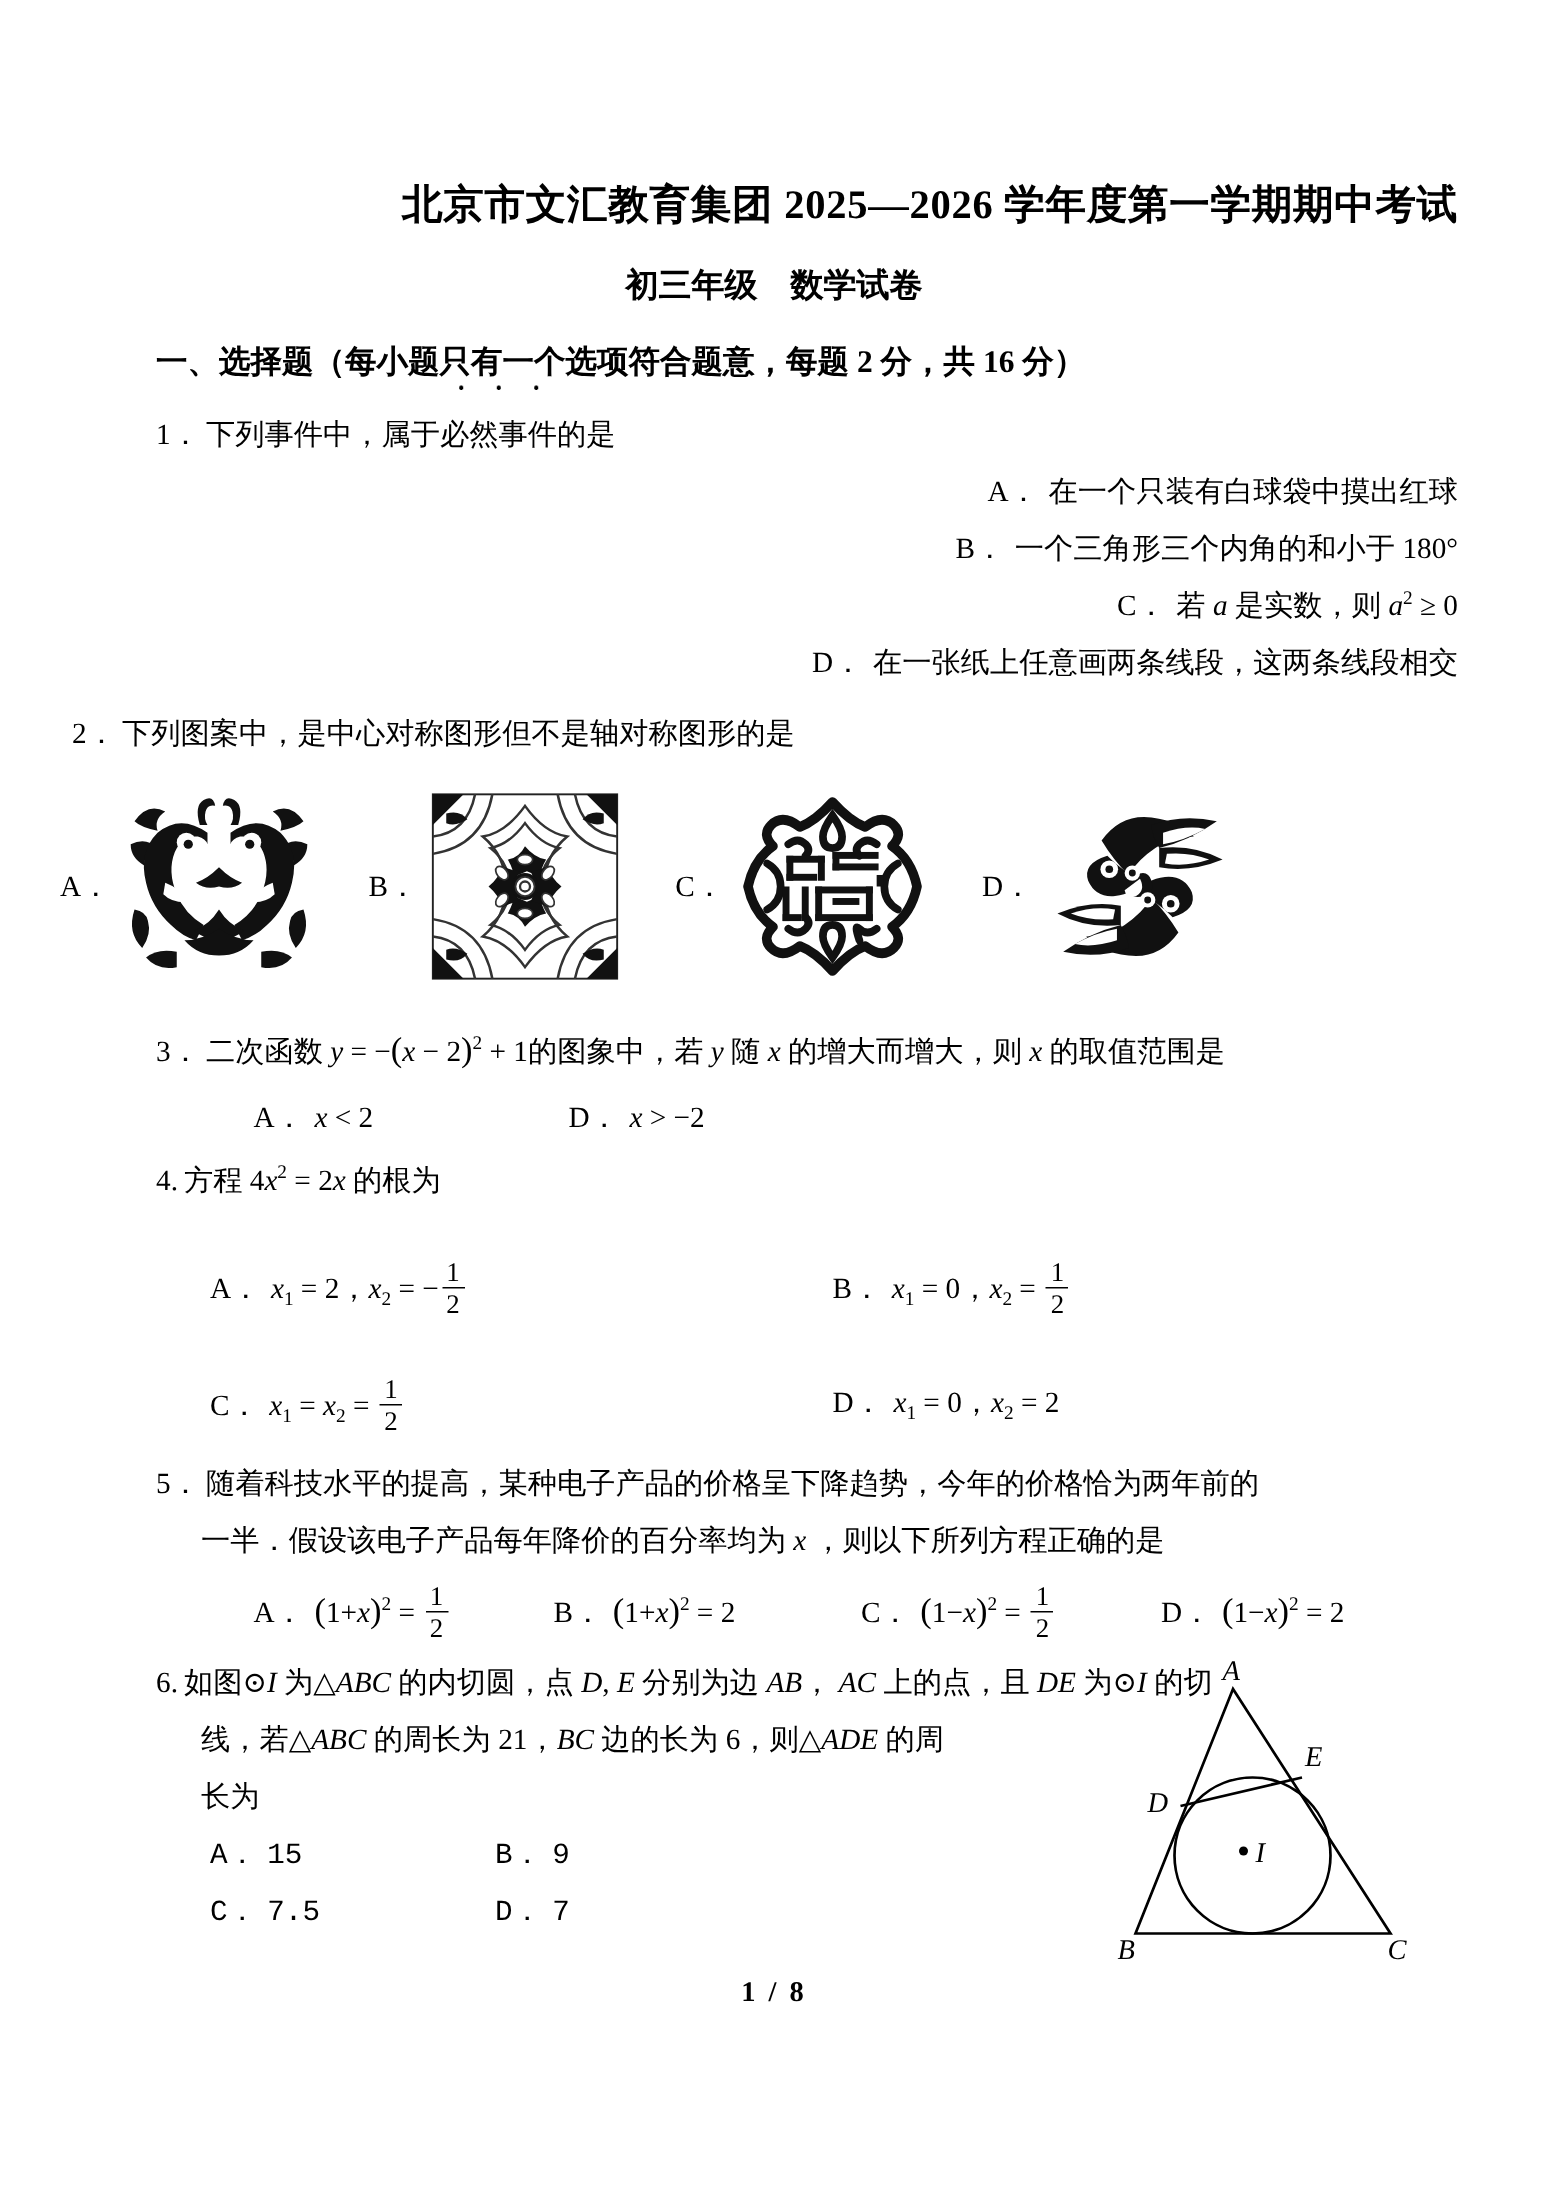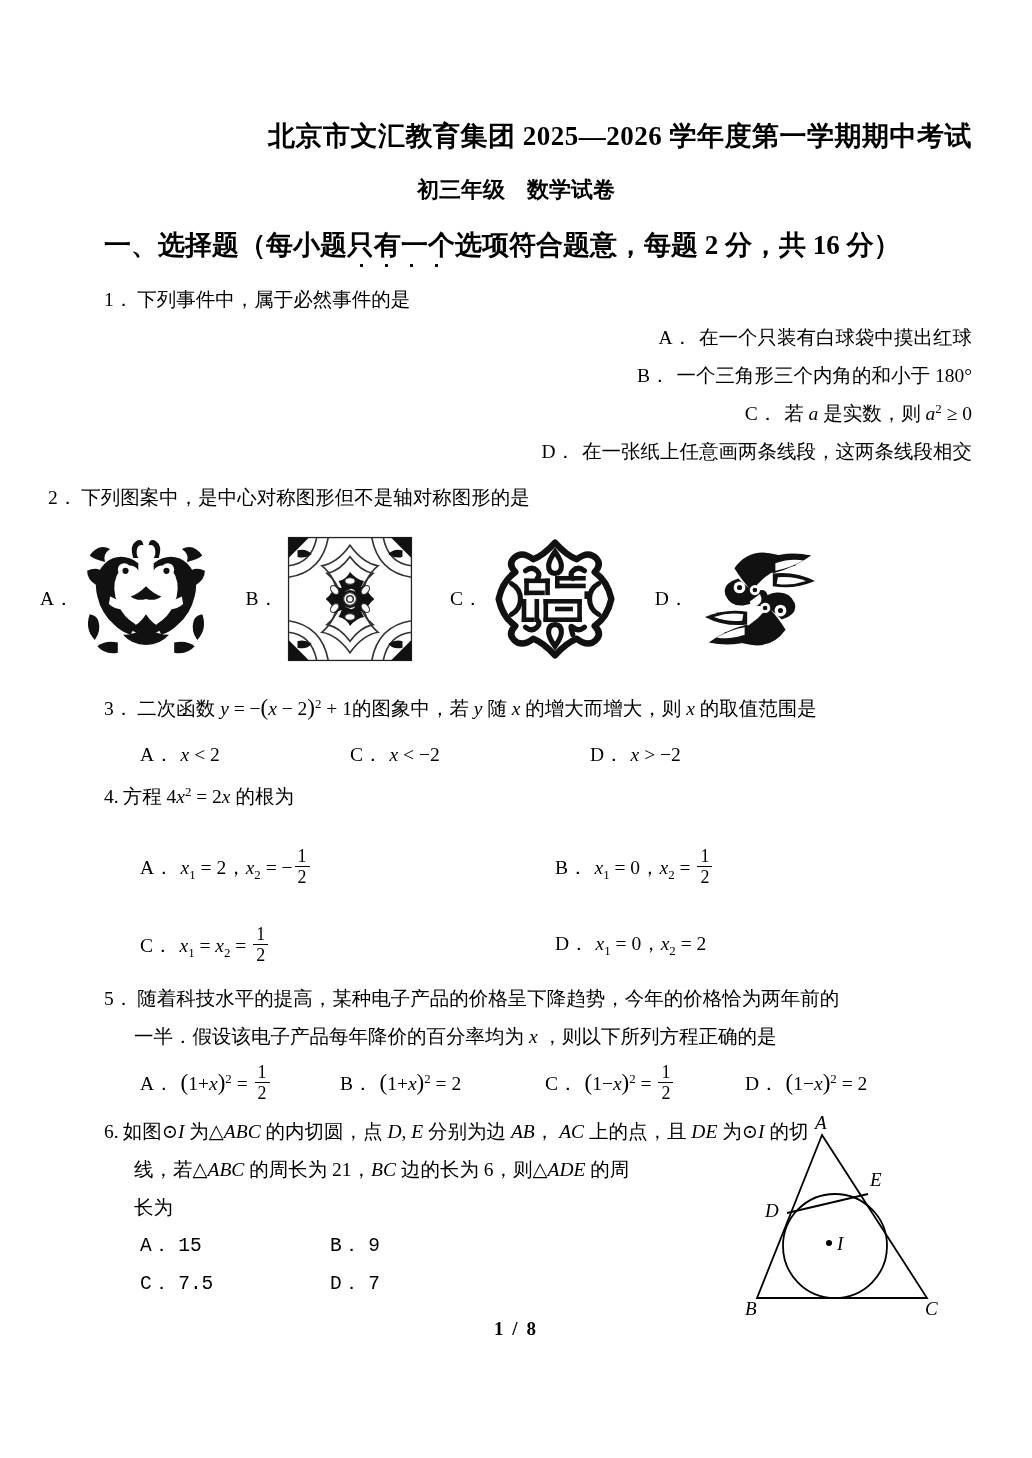--- a/index.html
+++ b/index.html
@@ -33,21 +33,21 @@
     text-align:center;
     font-weight:bold;
     font-size:22px;
     margin:0;
     padding:22px 60px 0 60px;
     line-height:1.3;
     white-space:pre;
   }
   .section-head{
     font-weight:bold;
-    font-size:27px;
+    font-size:21px;
     margin:0;
     padding:22px 60px 0 104px;
     line-height:1.4;
   }
   .emph-dot{
     position:relative;
   }
   .emph-dot::after{
     content:"";
     position:absolute;
@@ -71,21 +71,21 @@
   }
   .q-num{ margin-right:4px; }
   .q-stem-cont{ display:block; padding-left:30px; }
   .opts-block{ padding-left:36px; }
   .opt-line{ display:block;text-align:right; }
   .opt{ display:inline-block; vertical-align:middle; }
   .opt-lbl{ margin-right:7px; }
   
   .opts-row4{ display:flex; padding-left:36px; }
   .opts-row4 > .opt{ flex:0 0 auto; }
-  .opts-row4 > .opt:nth-child(1){ width:210px; }
+  .opts-row4 > .opt:nth-child(1){ width:210px;margin-left:29px; }
   .opts-row4 > .opt:nth-child(2){ width:240px; }
   .opts-row4 > .opt:nth-child(3){ width:235px; }
   
   .opts-row2{ display:flex; padding-left:36px; align-items:center; min-height:54px;margin-top:24px;}
   .opts-row2 > .opt:nth-child(1){ width:415px; }
   .opts-row2b{ display:flex; padding-left:36px;font-family:Liberation Mono, monospace; }
   .opts-row2b > .opt:nth-child(1){ width:190px; }
   
   .m{ font-family:"Liberation Serif","DejaVu Serif",serif; font-style:italic; }
   .mr{ font-style:normal; }
@@ -346,21 +346,20 @@
       </svg>
     </div>
 
   </div>
 
   <div class="q" style="padding-top:10px;">
     <span class="q-stem"><span class="q-num">3．</span><span><span>二次函数</span>&nbsp;<span class="m">y</span> <span class="mr">=</span> <span class="mr">−</span><span class="paren-big">(</span><span class="m">x</span> <span class="mr">−</span> <span class="mr">2</span><span class="paren-big">)</span><span class="sup">2</span> <span class="mr">+</span> <span class="mr">1</span><span>的图象中，若</span>&nbsp;<span class="m">y</span>&nbsp;<span>随</span>&nbsp;<span class="m">x</span>&nbsp;<span>的增大而增大，则</span>&nbsp;<span class="m">x</span>&nbsp;<span>的取值范围是</span></span></span>
 
     <div class="opts-row4" style="padding-top:6px;">
       <span class="opt"><span class="opt-lbl">A．</span><span class="m">x <span class="mr">&lt; 2</span></span></span>
-      <span class="opt"><span class="opt-lbl">C．</span><span class="m">x <span class="mr">&lt; −2</span></span></span>
       <span class="opt"><span class="opt-lbl">D．</span><span class="m">x <span class="mr">&gt; −2</span></span></span>
     </div>
   </div>
 
   <div class="q" style="padding-top:4px;">
     <span class="q-stem"><span class="q-num">4.</span><span><span>方程</span>&nbsp;<span class="mr">4</span><span class="m">x</span><span class="sup">2</span> <span class="mr">=</span> <span class="mr">2</span><span class="m">x</span>&nbsp;<span>的根为</span></span></span>
 
     <div class="opts-row2">
       <span class="opt"><span class="opt-lbl">A．</span><span><span class="m">x<span class="sub">1</span></span> <span class="mr">= 2</span>，<span class="m">x<span class="sub">2</span></span> <span class="mr">= −</span><span class="frac"><span class="num">1</span><span class="den">2</span></span></span></span>
       <span class="opt"><span class="opt-lbl">B．</span><span><span class="m">x<span class="sub">1</span></span> <span class="mr">= 0</span>，<span class="m">x<span class="sub">2</span></span> <span class="mr">=</span> <span class="frac"><span class="num">1</span><span class="den">2</span></span></span></span>

